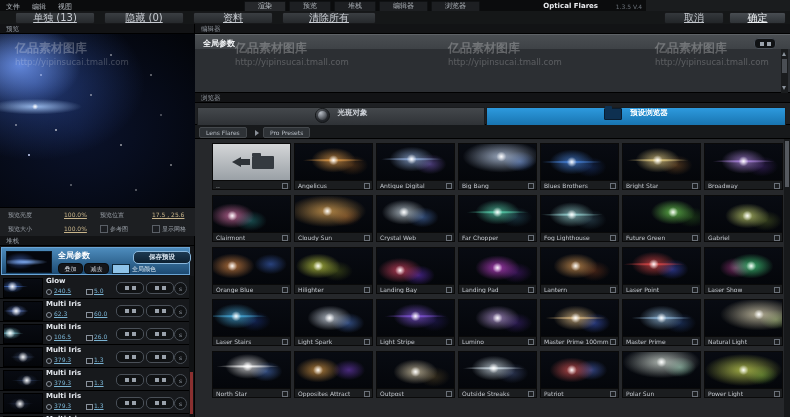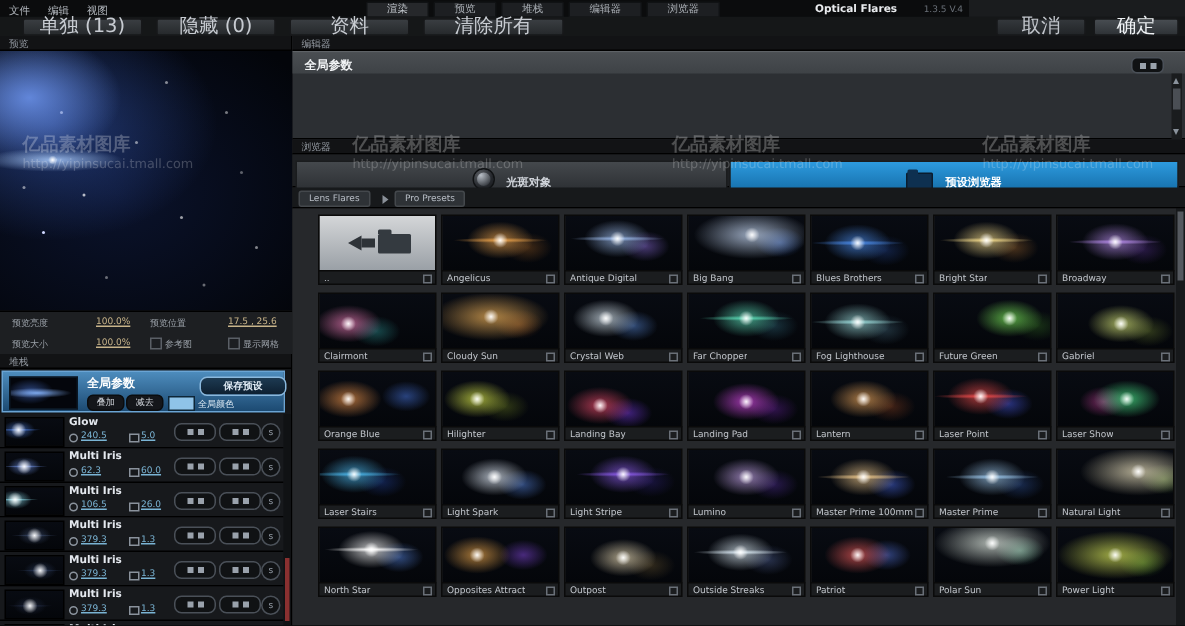--- a/index.html
+++ b/index.html
@@ -10,22 +10,22 @@
   .menubar{position:absolute;left:0;top:0;width:646px;height:11px;background:#0b0c0d;border-bottom:1px solid #000;}
   .menu-item{position:absolute;top:2px;font-size:7px;color:#b4b9bf;}
   .top-tabs{position:absolute;left:244px;top:1px;display:flex;gap:3px;}
   .top-tab{height:9px;line-height:9px;padding:0 13px;font-size:7px;color:#a8adb3;background:#1d1f22;border:1px solid #101214;border-radius:1px;}
   .top-tab.first{background:#26282b;color:#c4c9cf;}
   .brand{position:absolute;right:48px;top:2px;font-size:7px;font-weight:bold;color:#e9ebee;text-align:center;}
   .version{position:absolute;right:4px;top:2.5px;font-size:6px;color:#6a7078;}
 
   
   .toolbar{position:absolute;left:0;top:11px;width:790px;height:13px;background:#151718;border-bottom:1px solid #000;}
-  .tbtn{position:absolute;top:1px;height:10px;line-height:10px;text-align:center;font-size:13px;color:#c8ccd2;
-        background:linear-gradient(#3a3e42,#26292c);border:1px solid #17181a;border-radius:2px;}
+  .tbtn{position:absolute;top:1px;height:10px;line-height:10px;text-align:center;font-size:10px;color:#c8ccd2;
+        background:linear-gradient(#3a3e42,#26292c);border:1px solid #17181a;border-radius:2px;text-decoration:underline;}
   .tb1{left:15px;width:78px;} .tb2{left:104px;width:78px;} .tb3{left:193px;width:78px;} .tb4{left:282px;width:92px;}
   .btn-cancel{left:664px;width:58px;background:linear-gradient(#34383c,#222528);color:#c2c6cc;}
   .btn-ok{left:729px;width:55px;background:linear-gradient(#484d52,#2e3236);color:#eef1f4;}
 
   
   .panel-head{position:absolute;left:0;top:0;right:0;height:10px;line-height:10px;background:#121315;
               color:#949aa2;font-size:6.5px;padding-left:6px;border-bottom:1px solid #000;box-sizing:border-box;}
 
   
   .preview-panel{position:absolute;left:0;top:24px;width:195px;height:212px;background:#101114;border-right:1px solid #000;box-sizing:border-box;}
@@ -92,21 +92,21 @@
   .e-box{position:absolute;left:225px;width:10px;height:7px;background:#222528;border:1px solid #5a5f66;}
   .editor-scroll{position:absolute;left:586px;top:25px;width:7px;height:44px;background:#1a1c1e;}
   .arrow-up,.arrow-dn{position:absolute;left:1px;width:0;height:0;border-left:2.5px solid transparent;border-right:2.5px solid transparent;}
   .arrow-up{top:3px;border-bottom:4px solid #8a929c;}
   .arrow-dn{bottom:3px;border-top:4px solid #8a929c;}
   .editor-scroll .thumb{position:absolute;left:1px;top:10px;width:5px;height:14px;background:#4a4e54;}
 
   
   .browser-panel{position:absolute;left:195px;top:93px;width:595px;height:324px;background:#232528;box-sizing:border-box;}
   .tabs-row{position:absolute;left:0;top:10px;width:595px;height:22px;background:#1e2023;border-bottom:1px solid #000;box-sizing:border-box;}
-  .tab{position:absolute;top:4px;height:21px;display:flex;align-items:flex-end;justify-content:center;gap:8px;
+  .tab{position:absolute;top:4px;height:21px;display:flex;align-items:flex-start;justify-content:center;gap:8px;
       background:linear-gradient(#44484c,#2c2f33);border:1px solid #1a1c1e;box-sizing:border-box;}
   .tab-label{font-size:7.5px;font-weight:bold;color:#d0d4da;}
   .tab.active .tab-label{color:#fff;}
   .lens-icon{width:13px;height:13px;border-radius:50%;border:1px solid #101214;
       background:radial-gradient(circle at 35% 30%, #b8bec6, #3a3e44 60%, #17191c);box-shadow:inset 0 0 0 2px rgba(20,22,26,.55);}
   .folder-icon{position:relative;width:16px;height:10px;background:#0e3050;border:1px solid #0a1c2e;border-radius:1px;}
   .folder-icon::before{content:"";position:absolute;left:0;top:-3px;width:7px;height:3px;background:#0e3050;border-radius:1px 1px 0 0;}
   .crumbs{position:absolute;left:0;top:32px;width:595px;height:14px;background:#17191b;border-bottom:1px solid #000;box-sizing:border-box;}
   .crumb{position:absolute;top:2px;height:9px;line-height:9px;padding:0 6px;font-size:6px;color:#b8bec6;
       background:#2e3236;border:1px solid #44484c;border-radius:2px;}
@@ -119,21 +119,21 @@
   .up-arrow::after{content:"";position:absolute;left:9px;top:-3px;width:9px;height:6px;background:#2e3338;}
   .up-folder{position:absolute;right:16px;top:12px;width:22px;height:13px;background:#343a40;border-radius:1px;}
   .up-folder::before{content:"";position:absolute;left:0;top:-3px;width:9px;height:3px;background:#343a40;border-radius:1px 1px 0 0;}
   .cell-name{position:absolute;left:0;top:37px;width:79px;height:10px;background:#1b1d1f;border:1px solid #0a0a0a;box-sizing:border-box;}
   .cn-text{position:absolute;left:3px;top:1px;font-size:6px;color:#c2c6cc;white-space:nowrap;overflow:hidden;max-width:66px;}
   .cn-badge{position:absolute;right:2px;top:2px;width:4px;height:4px;border:1px solid #6a7078;}
   .browser-scroll{position:absolute;left:589px;top:46px;width:6px;height:278px;background:#17191b;}
   .browser-scroll .thumb{position:absolute;left:1px;top:2px;width:4px;height:46px;background:#55595f;}
 
   
-  .wm{position:absolute;width:180px;z-index:40;pointer-events:none;margin-top:48px;}
+  .wm{position:absolute;width:180px;z-index:40;pointer-events:none;}
   .wm-l1{font-size:12px;font-weight:bold;color:rgba(255,255,255,.26);}
   .wm-l2{font-size:8.5px;color:rgba(255,255,255,.22);}
 </style>
 </head>
 <body>
 
 <div class="app">
 
   <div class="menubar">
     <span class="menu-item" style="left:6px">文件</span>

